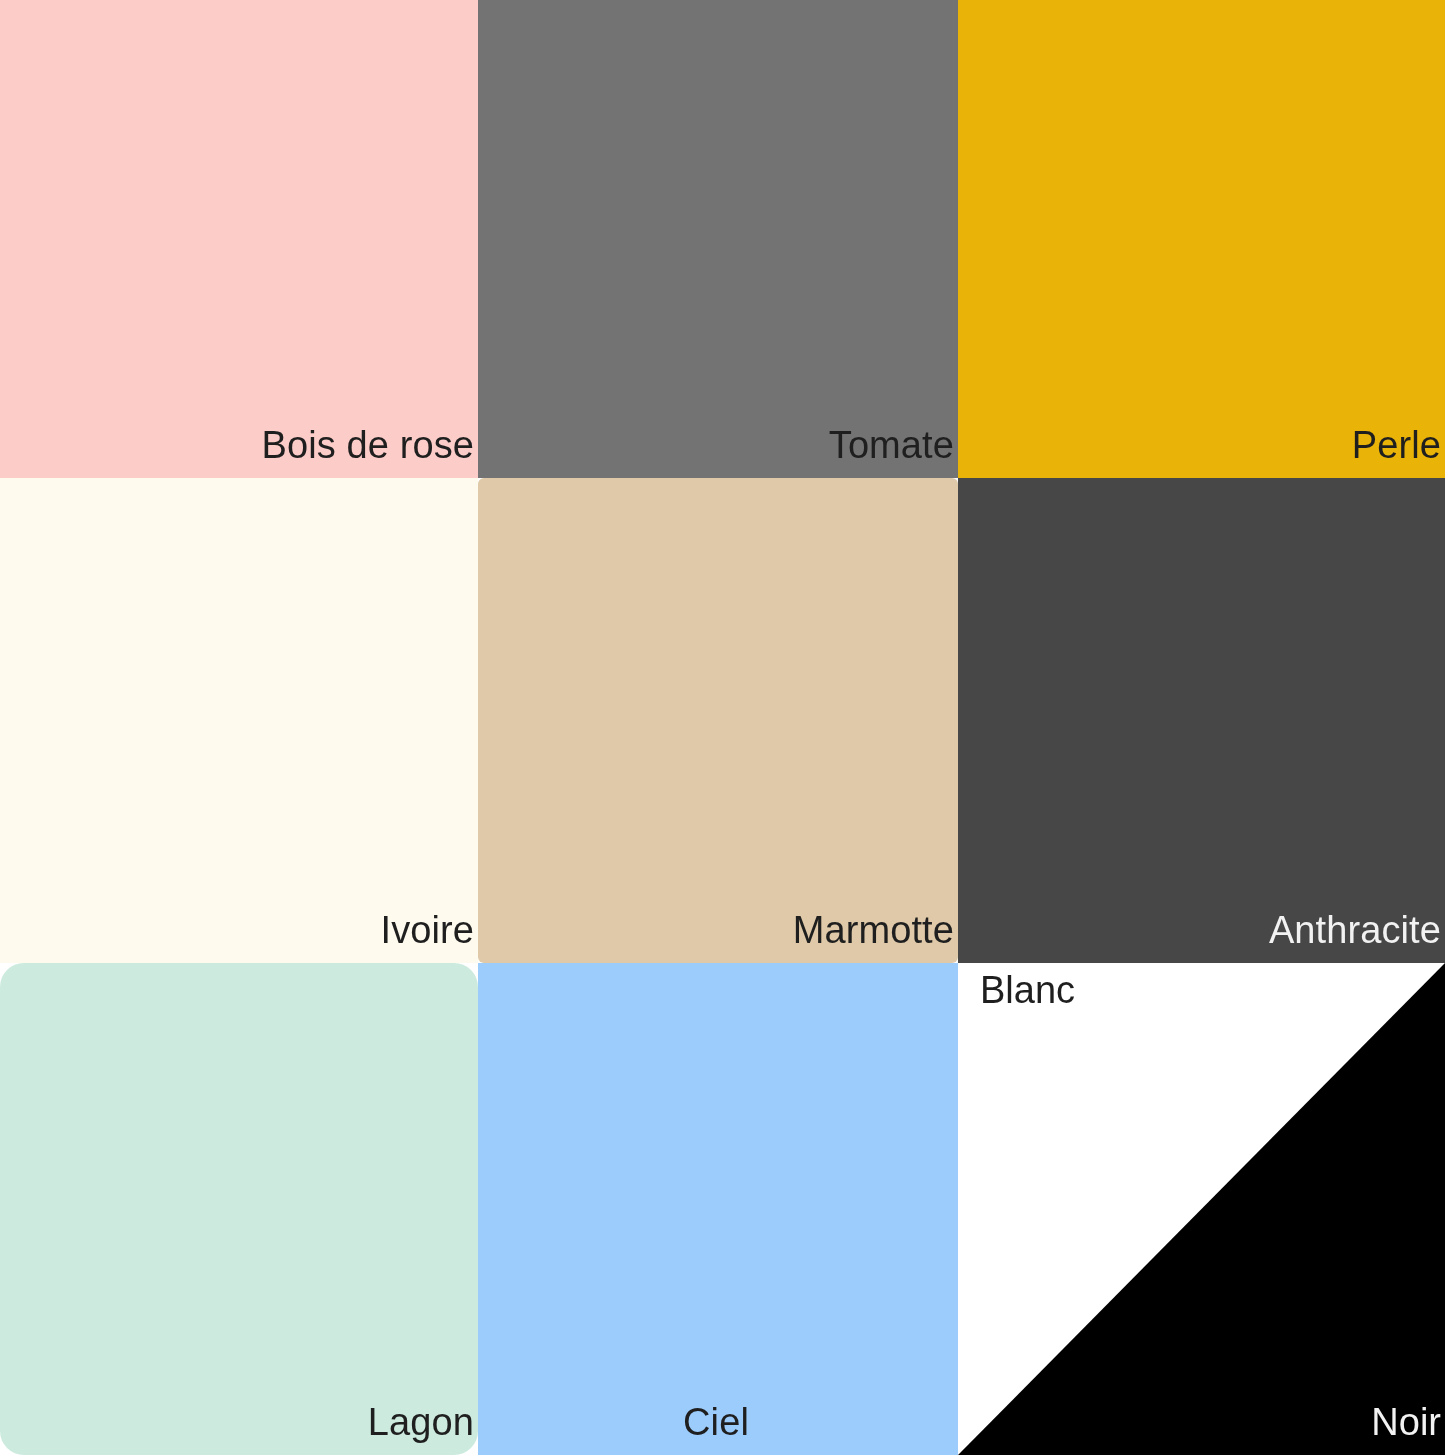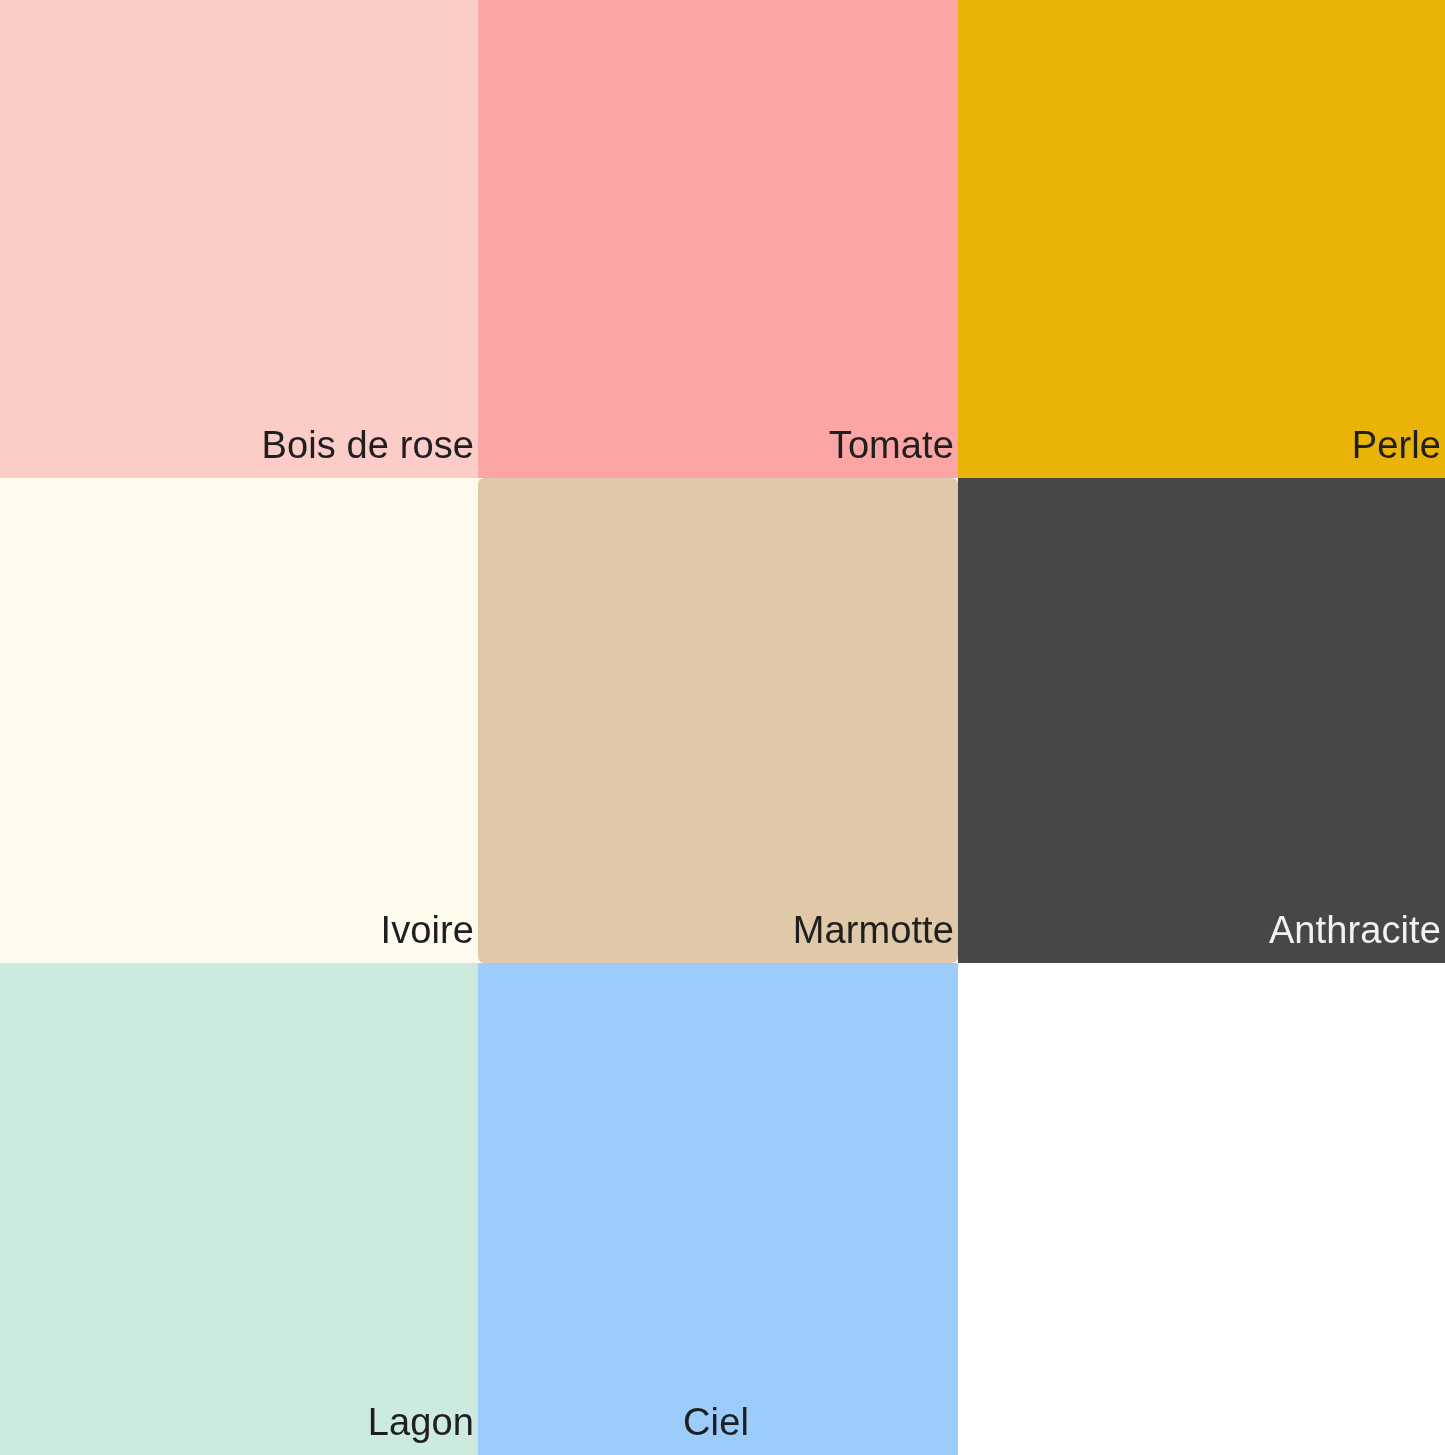--- a/index.html
+++ b/index.html
@@ -76,42 +76,49 @@
 </style>
 </head>
 <body>
 
 <div id="swatch-grid">
 
   <div class="swatch" style="background-color: rgb(252, 204, 200);">
     <span class="swatch-label label-dark">Bois de rose</span>
   </div>
 
-  <div class="swatch" style="background-color: #fca5a5; padding-left: 46px;">
+  <div class="swatch" style="background-color: #737373; padding-left: 46px;">
     <span class="swatch-label label-dark">Tomate</span>
   </div>
 
   <div class="swatch" style="background-color: #eab308;">
     <span class="swatch-label label-dark">Perle</span>
   </div>
 
   <div class="swatch" style="background-color: rgb(255, 250, 238); align-items: flex-end;">
     <span class="swatch-label label-dark">Ivoire</span>
   </div>
 
   <div class="swatch" style="background-color: rgb(223, 201, 168); border-radius: 6px;">
     <span class="swatch-label label-dark">Marmotte</span>
   </div>
 
   <div class="swatch" style="background-color: rgb(71, 71, 71);">
     <span class="swatch-label label-light">Anthracite</span>
   </div>
 
-  <div class="swatch" style="background-color: rgb(204, 235, 222);">
+  <div class="swatch" style="background-color: rgb(204, 235, 222); border-radius: 24px;">
     <span class="swatch-label label-dark">Lagon</span>
   </div>
 
   <div class="swatch" style="background-color: rgb(156, 204, 252); justify-content: center;">
     <span class="swatch-label label-dark">Ciel</span>
   </div>
 
+  <div class="swatch swatch-split" style="background-color: rgb(255, 255, 255);">
+    <svg class="split-diagonal" viewBox="0 0 100 100" preserveAspectRatio="none">
+      <polygon id="split-lower-triangle" points="100,0 100,100 0,100" fill="#000000"></polygon>
+    </svg>
+    <span class="split-label-tl label-dark">Blanc</span>
+    <span class="split-label-br label-light">Noir</span>
+  </div>
 
 </div>
 
 </body></html>

